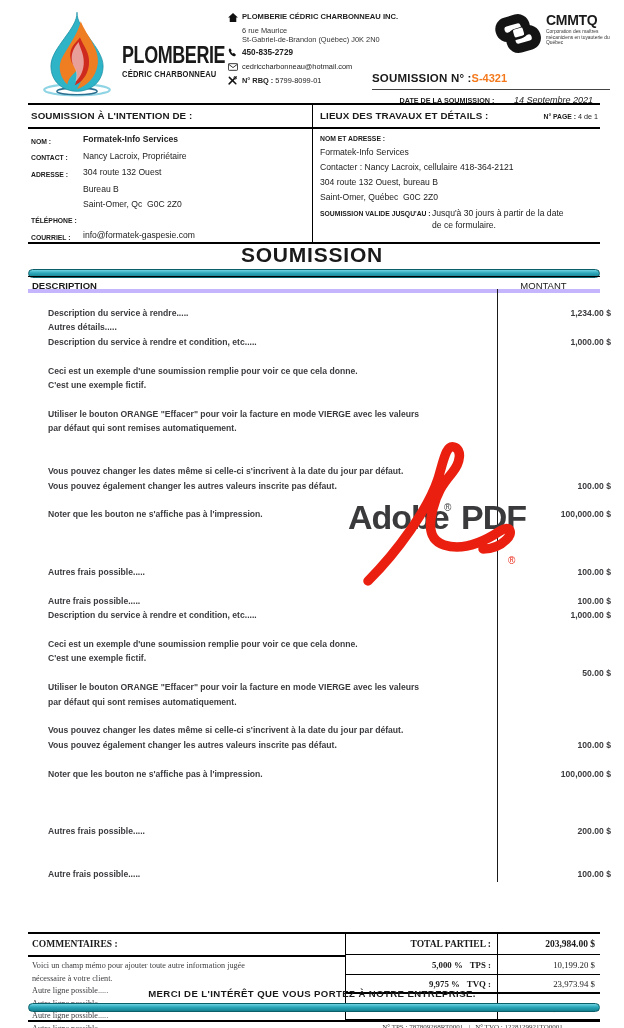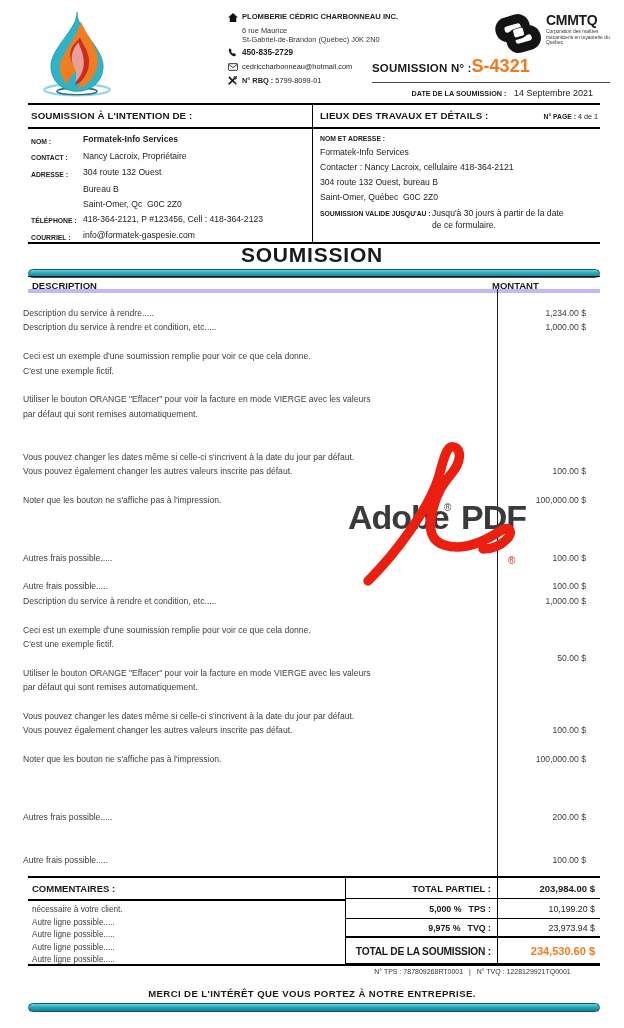--- a/index.html
+++ b/index.html
@@ -25,24 +25,24 @@
 
   .cmmtq{left:492px;top:12px;display:flex;align-items:flex-start;}
   .cmmtq-link{width:52px;height:44px;}
   .cmmtq-txt{margin-left:2px;}
   .cmmtq-name{font-size:14px;font-weight:700;letter-spacing:-.3px;}
   .cmmtq-desc{font-size:4.9px;line-height:5.6px;color:#333;margin-top:1px;width:80px;}
 
   .quote-head{left:372px;top:56px;width:238px;}
   .qn-row{display:flex;justify-content:flex-start;align-items:baseline;padding-bottom:5px;}
   .qn-label{font-size:11.5px;font-weight:700;letter-spacing:.2px;}
-  .qn-value{font-size:18px;font-weight:700;color:#F4791C;margin-right:22px;}
+  .qn-value{font-size:11px;font-weight:700;color:#F4791C;margin-right:22px;margin-top:16px;}
   .qd-row{border-top:1px solid #444;padding-top:5px;display:flex;justify-content:flex-end;align-items:baseline;}
   .qd-label{font-size:8px;font-weight:700;transform:scaleX(.9);transform-origin:right;}
-  .qd-value{font-size:9px;margin-left:8px;width:96px;}
+  .qd-value{font-size:9px;margin-left:20px;width:96px;font-style:italic;}
 
   
   .info{left:28px;top:103px;width:572px;height:137px;border-top:2.5px solid #000;border-bottom:2.5px solid #000;}
   .info-vline{position:absolute;left:284px;top:0;bottom:0;width:1px;background:#000;}
   .info-hline{position:absolute;left:0;right:0;top:22px;height:1.5px;background:#000;}
   .sec-title{font-size:9.8px;font-weight:700;letter-spacing:.1px;}
   .info-l{position:absolute;left:3px;top:5px;width:275px;}
   .info-r{position:absolute;left:292px;top:5px;width:276px;}
   .page-no{position:absolute;right:2px;top:7px;font-size:7.2px;}
   .page-no .lab{font-weight:700;font-size:6.8px;}
@@ -60,29 +60,29 @@
   
   .doc-title{left:0;top:243px;width:100%;text-align:center;font-size:21px;font-weight:700;letter-spacing:.8px;}
   .teal-bar{left:28px;width:572px;height:9px;border-radius:5px;
             background:linear-gradient(#6fd2e0 0%,#2aa7ba 45%,#15808f 100%);
             border:1px solid #0b5f6b;box-sizing:border-box;}
   .bar1{top:269px;} .bar2{top:1003px;}
 
   
   .thead{left:28px;top:276px;width:572px;height:17px;border-top:1px solid #000;border-bottom:4px solid #c4b5fd;box-sizing:border-box;display:flex;}
   .th-desc{flex:1;font-size:9.5px;font-weight:700;padding:3px 0 0 4px;}
-  .th-amt{flex:0 0 103px;font-size:9.5px;font-weight:700;text-align:left;padding:3px 5px 0 0;}
-  .tbody{left:19px;top:306px;width:572px;}
+  .th-amt{flex:0 0 103px;font-size:9.5px;font-weight:400;text-align:center;padding:3px 5px 0 0;}
+  .tbody{left:44px;top:306px;width:572px;font-weight:bold;}
   .trow{display:flex;height:14.4px;line-height:14.4px;}
   .td-desc{flex:1;font-size:8.6px;color:#3c3c40;padding-left:4px;white-space:nowrap;overflow:hidden;}
   .td-amt{flex:0 0 103px;font-size:8.6px;color:#3c3c40;text-align:right;padding-right:5px;white-space:nowrap;}
   .tbl-vline{left:497px;top:289px;width:1px;height:593px;background:#1a1a1a;}
 
   
-  .totals{left:28px;top:876px;width:572px;height:90px;border-top:2.5px solid #000;border-bottom:2.5px solid #000;box-sizing:border-box;}
+  .totals{left:28px;top:932px;width:572px;height:90px;border-top:2.5px solid #000;border-bottom:2.5px solid #000;box-sizing:border-box;font-family:Liberation Serif, serif;}
   .tot-v1{position:absolute;left:317px;top:0;bottom:0;width:1px;background:#000;}
   .tot-v2{position:absolute;left:469px;top:0;bottom:0;width:1px;background:#000;}
   .comm-title{position:absolute;left:4px;top:5px;font-size:9.5px;font-weight:700;}
   .comm-hline{position:absolute;left:0;width:317px;top:21px;height:1.5px;background:#000;}
   .comm-body{position:absolute;left:4px;top:26px;width:308px;font-size:8.2px;line-height:12.6px;color:#3c3c40;}
   .trow-tot{position:absolute;left:317px;width:255px;display:flex;align-items:center;box-sizing:border-box;}
   .tl{flex:0 0 152px;text-align:right;padding-right:6px;box-sizing:border-box;}
   .tv{flex:1;text-align:right;padding-right:5px;}
   .r-sub{top:0;height:21px;border-bottom:1.5px solid #000;}
   .r-sub .tl{font-size:9.5px;font-weight:700;padding-left:45px;}
@@ -109,20 +109,24 @@
 <div class="page">
 
   <svg class="abs logo-drop" viewBox="0 0 110 120">
     <ellipse cx="55" cy="108" rx="44" ry="7.5" fill="none" stroke="#8fd4e4" stroke-width="3"></ellipse>
     <ellipse cx="55" cy="110" rx="27" ry="4.5" fill="none" stroke="#2a6e8f" stroke-width="2"></ellipse>
     <path d="M55,4 C56,26 20,52 20,76 C20,97 36,110 55,110 C74,110 90,97 90,76 C90,52 54,26 55,4 Z" fill="#2fb3c6" stroke="#1a8fa3" stroke-width="1"></path>
     <path d="M60,16 C68,36 85,52 83,72 C81,91 68,103 55,107 C62,96 64,86 58,78 C52,86 44,90 42,101 C33,92 29,79 34,67 C42,51 56,34 60,16 Z" fill="#ef7d22"></path>
     <path d="M59,38 C64,50 73,59 71,75 C69,89 61,98 52,102 C56,93 56,84 52,78 C46,70 44,60 48,52 C52,45 56,42 59,38 Z" fill="#cf2a1e"></path>
     <path d="M57,44 C60,54 65,62 64,74 C63,85 58,93 53,97 C55,90 55,83 51,77 C47,70 47,62 50,55 C52,50 55,47 57,44 Z" fill="#fff" opacity=".55"></path>
   </svg>
+  <div class="abs logo-text">
+    <div class="l1">PLOMBERIE</div>
+    <div class="l2">CÉDRIC CHARBONNEAU</div>
+  </div>
 
   <div class="abs company">
     <div class="crow">
       <span class="cic">
         <svg width="10" height="9" viewBox="0 0 12 11">
             <path d="M6 0 L12 5.5 H10 V11 H2 V5.5 H0 Z" fill="#111"></path>
           </svg>
       </span>
       <span class="txt b name">PLOMBERIE CÉDRIC CHARBONNEAU INC.</span>
     </div>
@@ -217,21 +221,20 @@
           <span class="cl-val">Bureau B</span>
         </div>
 
         <div class="cl-row">
           <span class="cl-lab"></span>
           <span class="cl-val">Saint-Omer, Qc&nbsp; G0C 2Z0</span>
         </div>
 
         <div class="cl-row">
           <span class="cl-lab">TÉLÉPHONE :</span>
-          <span class="cl-val">418-364-2121, P #123456, Cell : 418-364-2123</span>
         </div>
 
         <div class="cl-row">
           <span class="cl-lab">COURRIEL :</span>
           <span class="cl-val">info@formatek-gaspesie.com</span>
         </div>
       </div>
 
     <div class="ws-body">
       <div class="ws-lab">NOM ET ADRESSE :</div>
@@ -260,20 +263,24 @@
     <div class="th-amt">MONTANT</div>
   </div>
 
   <div class="abs tbody">
 
       <div class="trow">
         <div class="td-desc">Description du service à rendre.....</div>
         <div class="td-amt">1,234.00 $</div>
       </div>
 
+      <div class="trow">
+        <div class="td-desc">Autres détails.....</div>
+        <div class="td-amt"></div>
+      </div>
 
       <div class="trow">
         <div class="td-desc">Description du service à rendre et condition, etc.....</div>
         <div class="td-amt">1,000.00 $</div>
       </div>
 
       <div class="trow">
         <div class="td-desc"></div>
         <div class="td-amt"></div>
       </div>
@@ -461,20 +468,21 @@
   <div class="abs tbl-vline"></div>
 
   <div class="abs totals">
     <div class="tot-v1"></div>
     <div class="tot-v2"></div>
 
     <div class="comm-title">COMMENTAIRES :</div>
     <div class="comm-hline"></div>
     <div class="comm-body">
 
+    <div>Voici un champ mémo pour ajouter toute autre information jugée</div>
         <div>nécessaire à votre client.</div>
         <div>Autre ligne possible.....</div>
         <div>Autre ligne possible.....</div>
         <div>Autre ligne possible.....</div>
         <div>Autre ligne possible.....</div>
       </div>
 
     <div class="trow-tot r-sub">
       <div class="tl">TOTAL PARTIEL :</div>
       <div class="tv">203,984.00 $</div>

